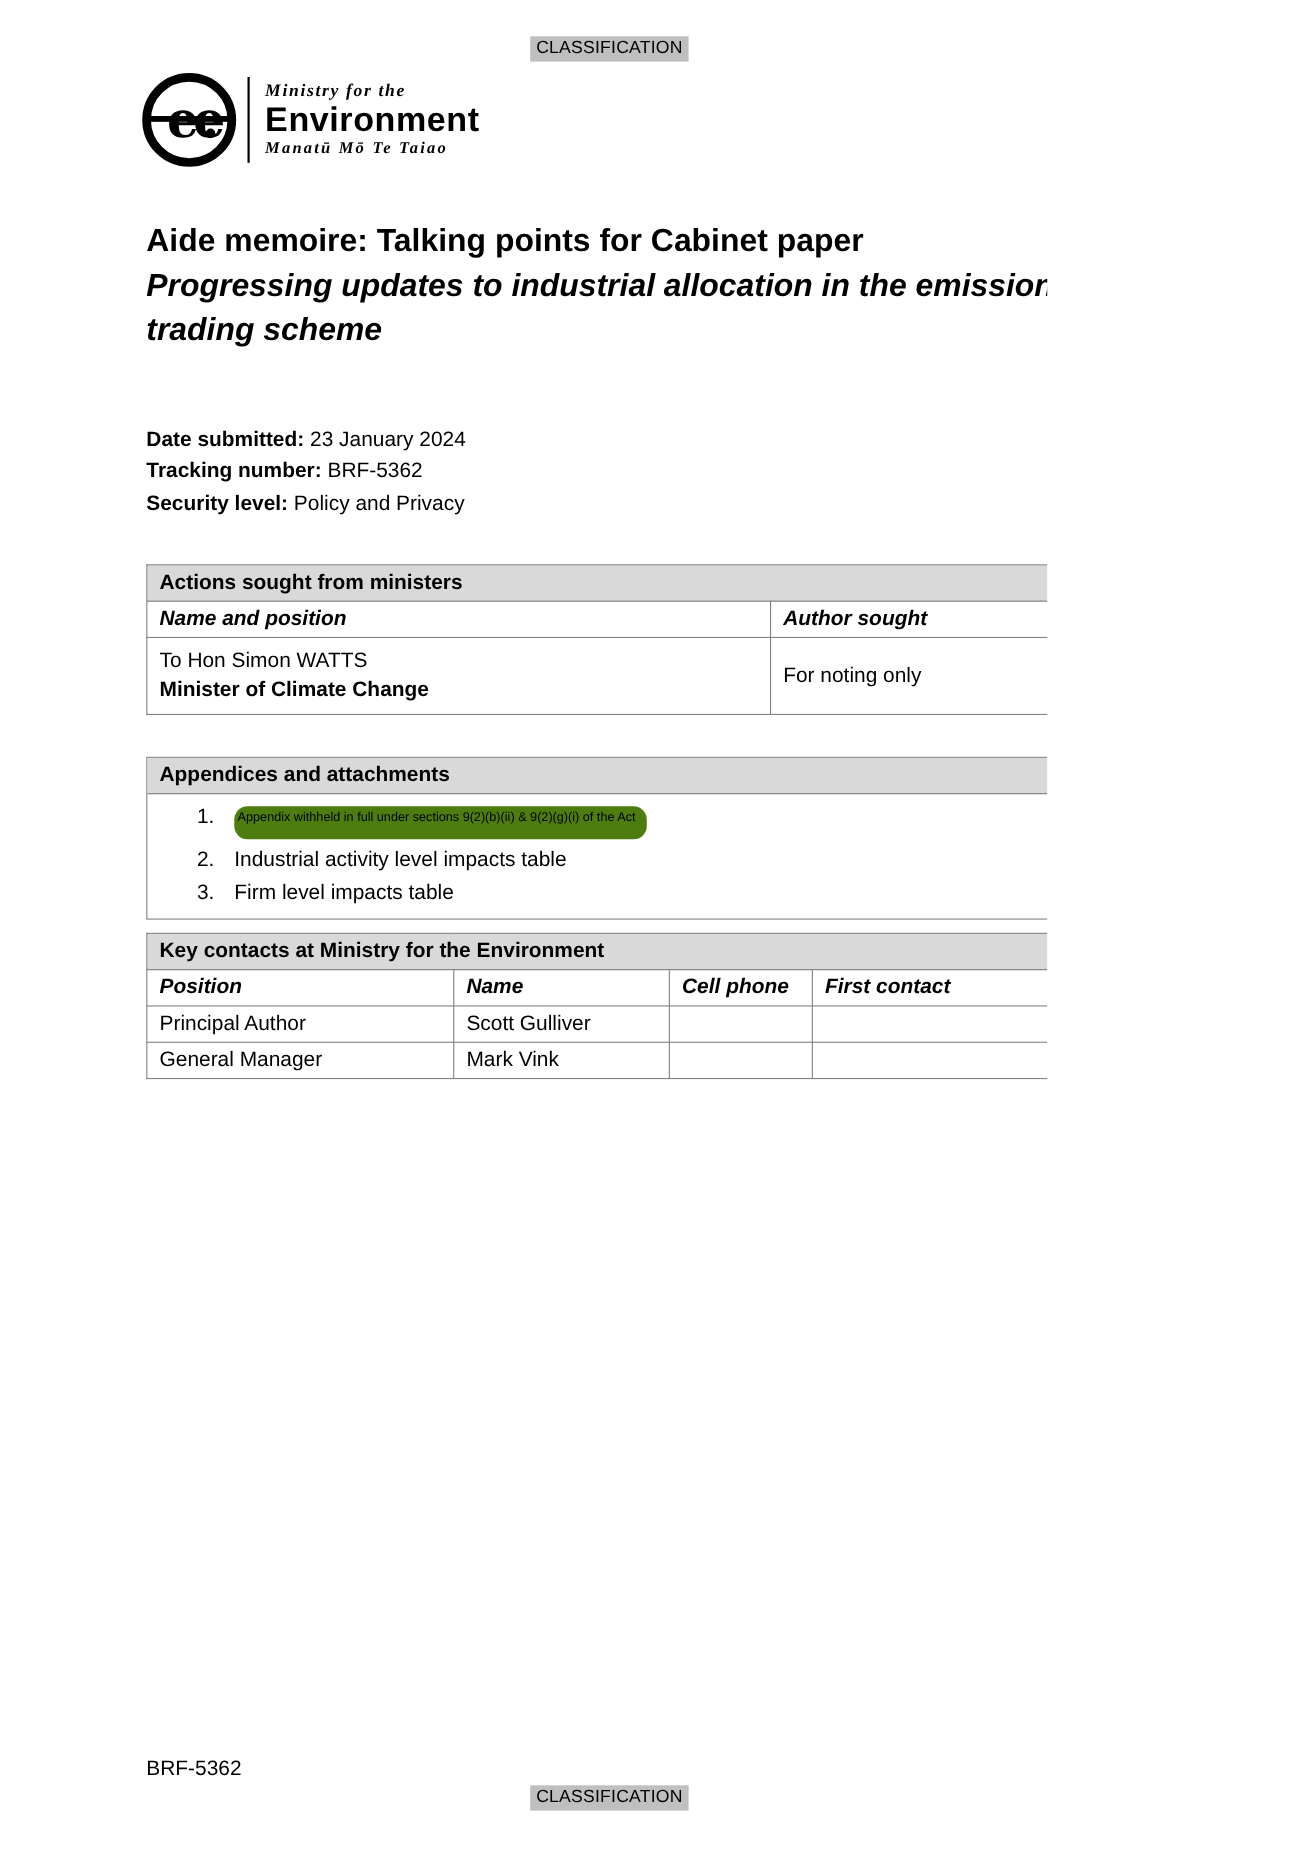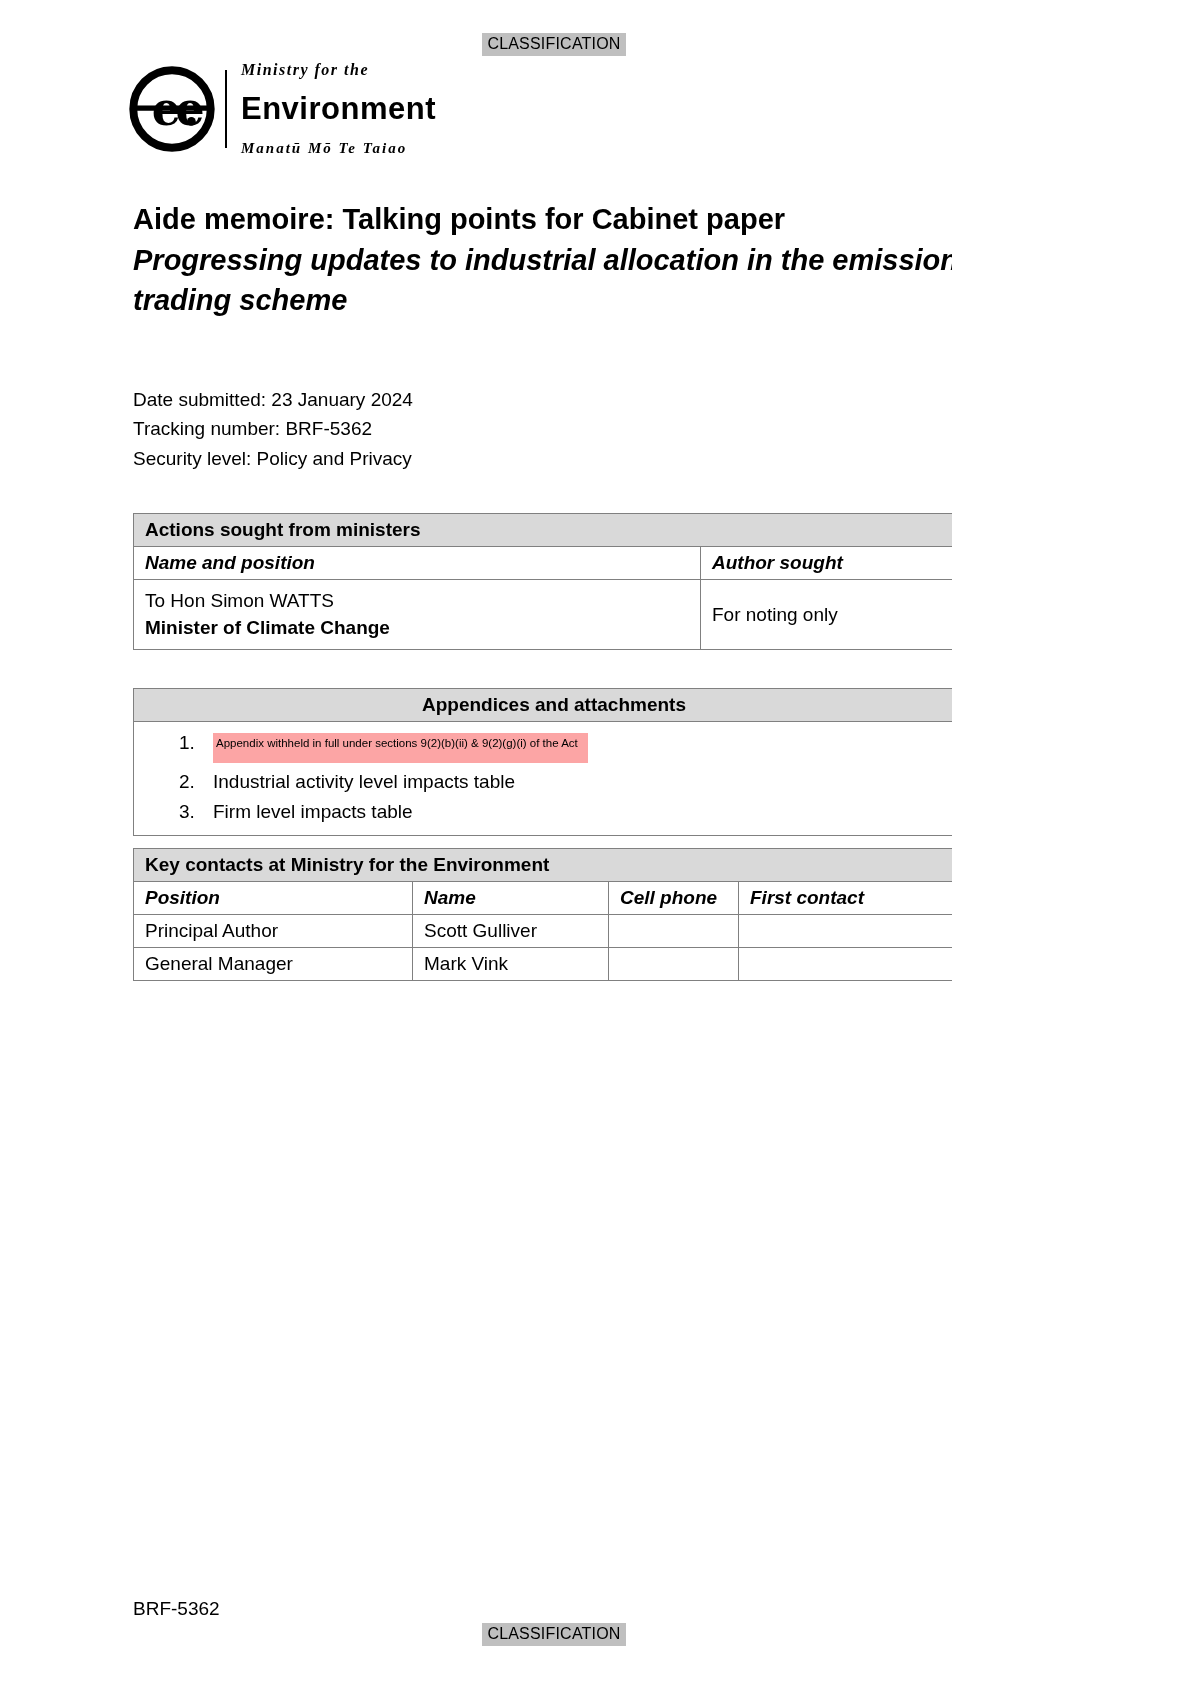--- a/index.html
+++ b/index.html
@@ -23,34 +23,34 @@
     background: #bfbfbf;
     font-size: 16px;
     padding: 2px 5px 3px 5px;
     letter-spacing: 0.2px;
   }
 
   
   .logo-row { display: flex; align-items: center; margin-top: 7px; margin-left: 128px; height: 92px; }
   .logo-mark { width: 88px; height: 88px; flex: 0 0 auto; }
   .logo-divider { width: 2px; height: 78px; background: #000; margin: 0 14px 0 9px; }
-  .logo-text { display: flex; flex-direction: column; justify-content: center; gap: 13px; }
+  .logo-text { display: flex; flex-direction: column; justify-content: center; }
   .logo-line1 { font-family: "Liberation Serif", serif; font-style: italic; font-weight: bold; font-size: 16px; letter-spacing: 1.5px; }
   .logo-line2 { font-size: 31px; font-weight: bold; letter-spacing: 0.5px; line-height: 1.1; }
   .logo-line3 { font-family: "Liberation Serif", serif; font-style: italic; font-weight: bold; font-size: 15px; letter-spacing: 2px; }
 
   
   .title-block { margin-top: 44px; width: 842px; }
   .title-line1 { font-size: 29px; font-weight: bold; line-height: 1.4; }
   .title-line2 { font-size: 29px; font-weight: bold; font-style: italic; line-height: 1.4; }
 
   
   .meta-block { margin-top: 64px; }
   .meta-line { font-size: 19px; line-height: 1.55; }
-  .meta-line b { font-weight: normal; }
+  .meta-line b { font-weight: bold; }
 
   
   table.doc-table { border-collapse: collapse; width: 842px; table-layout: fixed; border-radius: 17px; }
   table.doc-table th, table.doc-table td {
     border: 1px solid #808080;
     font-size: 19px;
     padding: 5px 11px;
     text-align: left;
     vertical-align: middle;
   }
@@ -62,32 +62,33 @@
   .col-head { font-weight: bold; font-style: italic; }
 
   .t1 { margin-top: 40px; }
   .t1 .c1 { width: 567px; }
   .t1 .c2 { width: 275px; }
   .t1 td.name-cell { padding-top: 8px; padding-bottom: 8px; line-height: 1.4; }
   .bold { font-weight: bold; }
 
   
   .appendices { margin-top: 38px; width: 842px; border: 1px solid #808080; }
-  .appendices .section-bar { padding: 5px 27px; border-bottom: 1px solid #808080; text-align: center; }
+  .appendices .section-bar { padding: 5px 11px; border-bottom: 1px solid #808080; }
   .appendix-list { padding: 10px 12px 12px 45px; }
   .appendix-item { display: flex; align-items: flex-start; font-size: 19px; margin-bottom: 8px; }
   .appendix-item:last-child { margin-bottom: 0; }
   .appendix-num { width: 34px; flex: 0 0 auto; }
   .appendix-redacted {
     display: inline-block;
-    background: #fca5a5;
+    background: #4d7c0f;
     font-size: 11.5px;
     line-height: 1.2;
     padding: 4px 10px 12px 3px;
     margin-top: 1px;
+    border-radius: 12px;
   }
 
   .t3 { margin-top: 12px; }
   .t3 .c1 { width: 279px; }
   .t3 .c2 { width: 196px; }
   .t3 .c3 { width: 130px; }
   .t3 .c4 { width: 237px; }
   .t3 td { padding-top: 7px; padding-bottom: 7px; }
 
   

